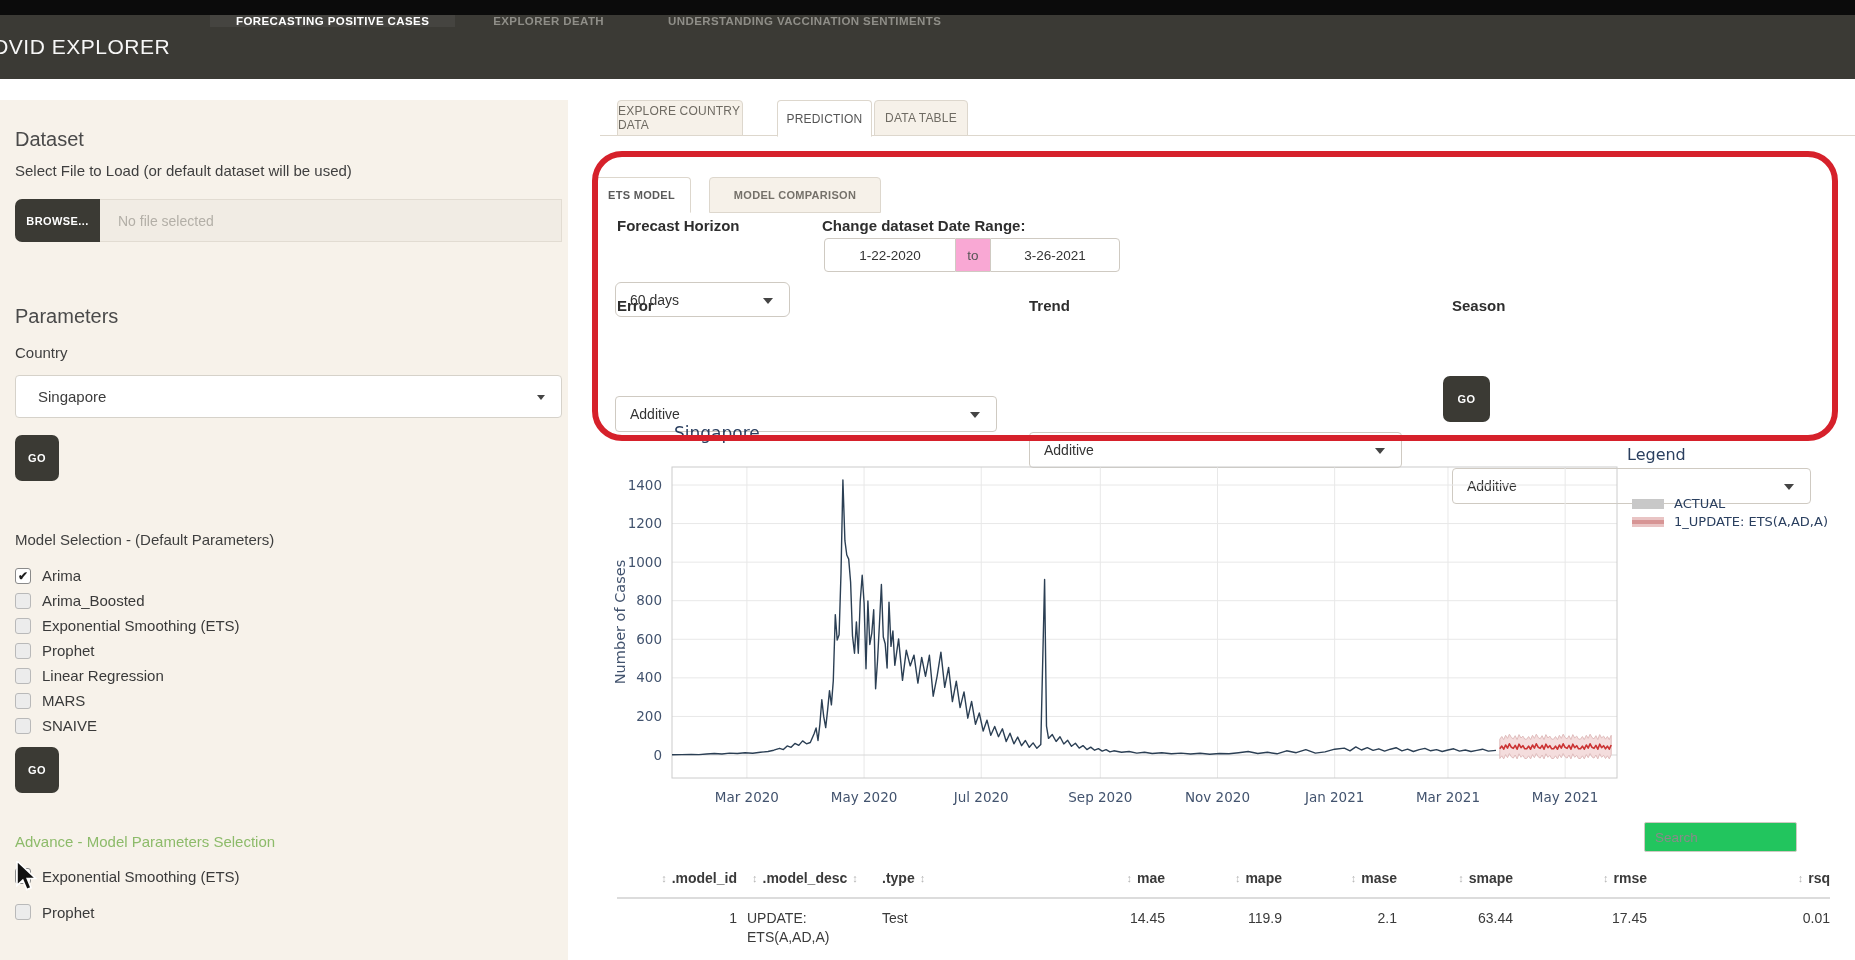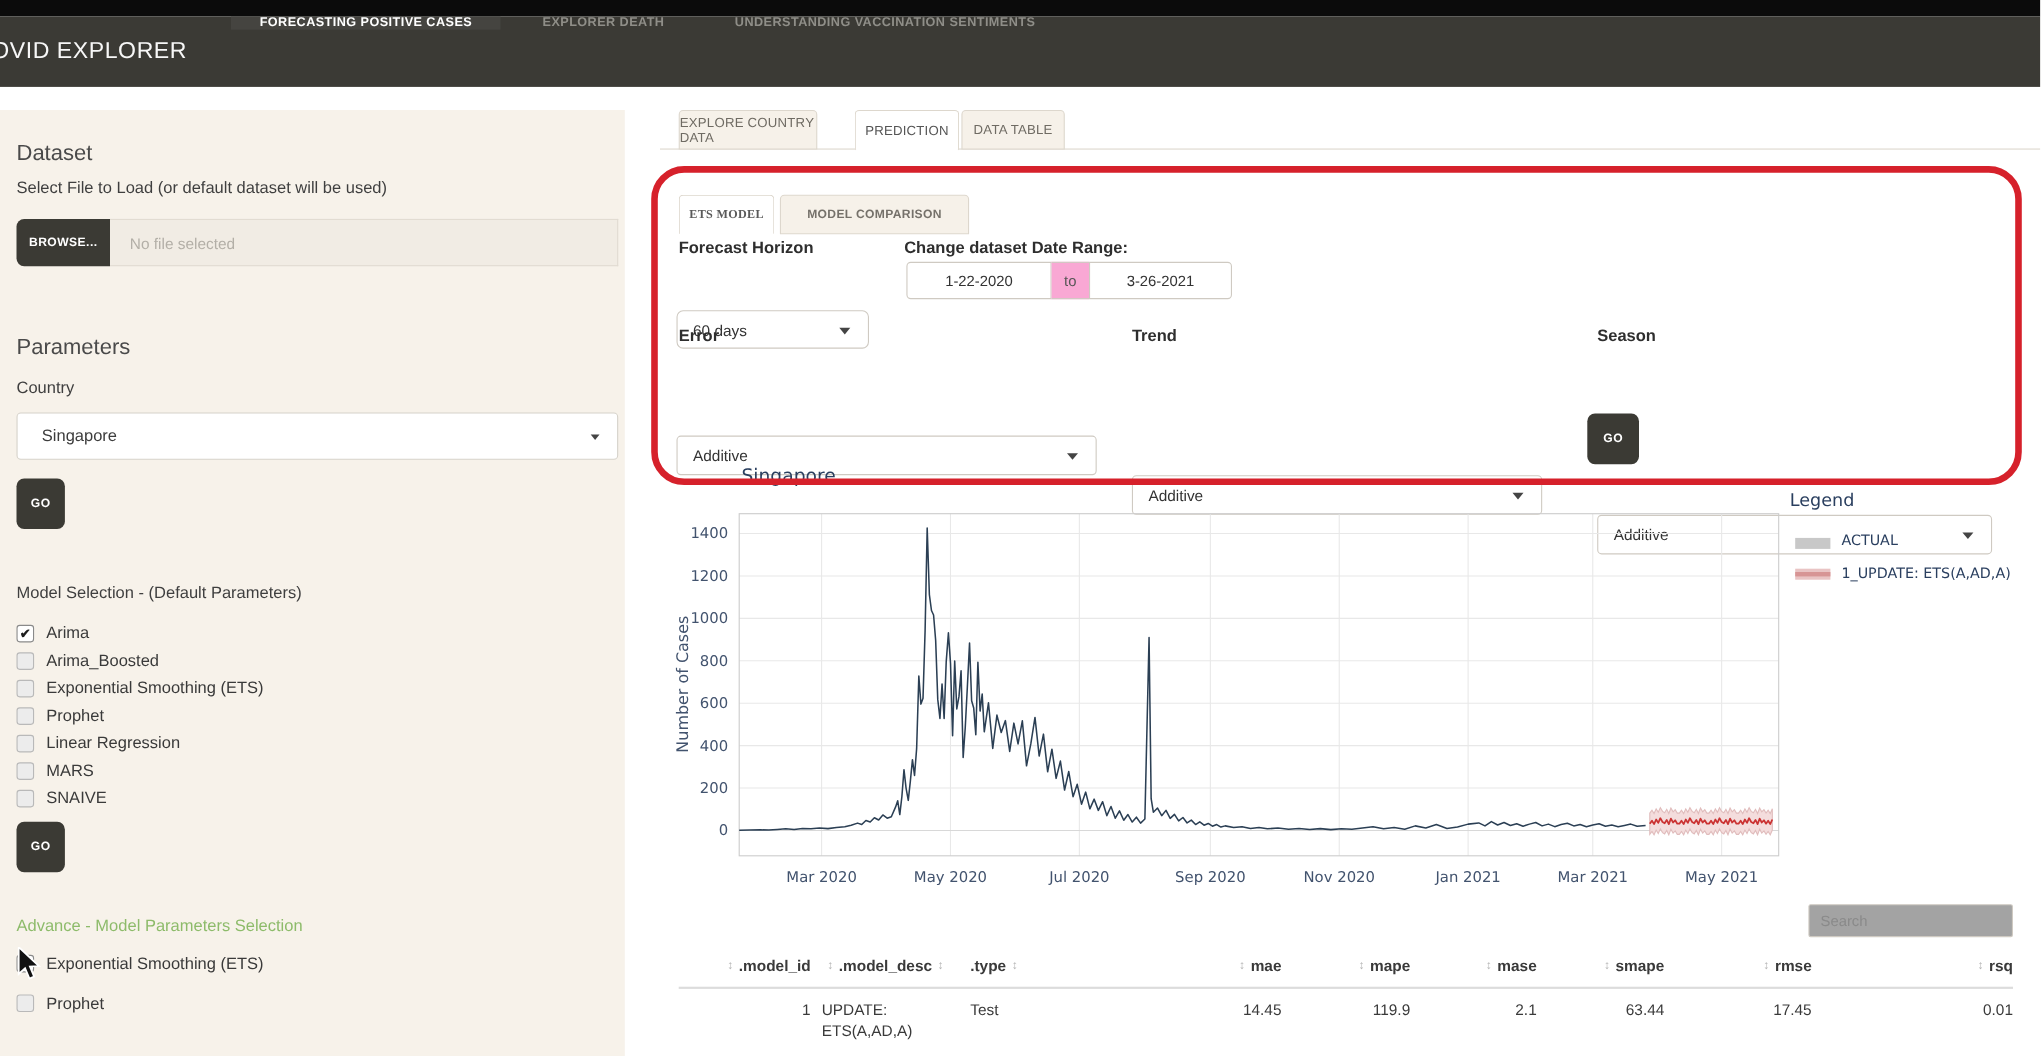--- a/index.html
+++ b/index.html
@@ -59,21 +59,21 @@
 
   
   #chart-title { left:674px; top:423px; font-size:17px; color:#2a3f5f; font-family:"DejaVu Sans", sans-serif; z-index:2; }
   #chart-svg { left:610px; top:461px; z-index:1; }
   #legend-title { left:1627px; top:445px; font-size:16px; color:#2a3f5f; font-family:"DejaVu Sans", sans-serif; }
   .legend-entry { position:absolute; left:1632px; display:flex; align-items:center; cursor:pointer; }
   .legend-swatch { width:32px; height:10px; margin-right:10px; position:relative; }
   .legend-label { font-size:13px; color:#2a3f5f; font-family:"DejaVu Sans", sans-serif; white-space:nowrap; }
 
   
-  #search-box { left:1644px; top:822px; width:186px; height:30px; border:1px solid #cfcac2; border-radius:2px; background:#a3a3a3;
+  #search-box { left:1644px; top:822px; width:153px; height:30px; border:1px solid #cfcac2; border-radius:2px; background:#22c55e;
     font-size:13.5px; color:#333; padding:0 10px; font-family:"Liberation Sans", sans-serif; }
   #search-box::placeholder { color:#8a8a8a; }
   .tbl-grid { display:grid; grid-template-columns:120px 135px 128px 165px 117px 115px 116px 134px 183px; }
   #tbl-head { left:617px; top:862px; width:1213px; }
   .th { font-size:14px; font-weight:bold; color:#3a3a3a; padding:8px 0 10px 0; display:flex; align-items:center; cursor:pointer; }
   .th.right { justify-content:flex-end; }
   .sort-icon { color:#b5b5b5; font-size:11px; font-weight:normal; margin:0 5px; }
   #tbl-divider { left:617px; top:897px; width:1213px; height:2px; background:#dcdcdc; }
   #tbl-body { left:617px; top:899px; width:1213px; }
   .td { font-size:14px; color:#3a3a3a; padding:10px 0; line-height:19px; }
@@ -165,21 +165,21 @@
   <div class="abs" id="main-tabline"></div>
   <div>
       <div class="tab" style="left: 617px; width: 126px;">EXPLORE COUNTRY DATA</div>
       <div class="tab active" style="left: 777px; width: 95px;">PREDICTION</div>
       <div class="tab" style="left: 874px; width: 94px;">DATA TABLE</div>
     </div>
 
   <div class="abs" id="red-box"></div>
 
   <div>
-      <div class="subtab active" style="left: 617px; width: 87px; font-family: Liberation Serif, serif;">ETS MODEL</div>
+      <div class="subtab active" style="left: 592px; width: 99px;">ETS MODEL</div>
       <div class="subtab" style="left: 709px; width: 172px;">MODEL COMPARISON</div>
     </div>
   <div class="abs panel-label" style="left:617px; top:217px;">Forecast Horizon</div>
   <div class="abs dd" style="left:615px; top:239px; width:175px; height:35px; border-radius:6px;">
     <span>60 days</span>
     <span class="caret"></span>
   </div>
   <div class="abs panel-label" style="left:822px; top:217px;">Change dataset Date Range:</div>
   <div class="abs date-cell" id="date-from" style="left:824px; top:238px; width:132px; height:34px;">1-22-2020</div>
   <div class="abs date-cell" id="date-to" style="left:956px; top:238px; width:34px; height:34px;">to</div>
@@ -238,21 +238,21 @@
       <text x="-10" y="22.5" text-anchor="end" font-size="13.5" fill="#42536e" font-family="DejaVu Sans, sans-serif">1400</text>
       <rect x="0" y="0" width="945" height="311" fill="none" stroke="#cccccc" stroke-width="1"></rect>
       <text x="-47" y="155" text-anchor="middle" font-size="14.5" fill="#42536e" font-family="DejaVu Sans, sans-serif" transform="rotate(-90 -47 155)">Number of Cases</text>
       <polygon points="827.8,272.2 829.8,269.5 831.7,272.6 833.6,268.3 835.5,271.4 837.4,267.2 839.4,270.6 841.3,271.8 843.2,268.7 845.1,272.6 847.0,267.6 849.0,271.0 850.9,269.1 852.8,272.2 854.7,272.2 856.6,269.5 858.6,272.6 860.5,268.3 862.4,271.4 864.3,267.2 866.3,270.6 868.2,271.8 870.1,268.7 872.0,272.6 873.9,267.6 875.9,271.0 877.8,269.1 879.7,272.2 881.6,272.2 883.5,269.5 885.5,272.6 887.4,268.3 889.3,271.4 891.2,267.2 893.1,270.6 895.1,271.8 897.0,268.7 898.9,272.6 900.8,267.6 902.7,271.0 904.7,269.1 906.6,272.2 908.5,272.2 910.4,269.5 912.3,272.6 914.3,268.3 916.2,271.4 918.1,267.2 920.0,270.6 922.0,271.8 923.9,268.7 925.8,272.6 927.7,267.6 929.6,271.0 931.6,269.1 933.5,272.2 935.4,269.5 937.3,272.6 939.2,268.3 939.2,287.6 937.3,291.9 935.4,288.8 933.5,291.5 931.6,288.4 929.6,290.3 927.7,286.8 925.8,291.9 923.9,288.0 922.0,291.1 920.0,289.9 918.1,286.5 916.2,290.7 914.3,287.6 912.3,291.9 910.4,288.8 908.5,291.5 906.6,291.5 904.7,288.4 902.7,290.3 900.8,286.8 898.9,291.9 897.0,288.0 895.1,291.1 893.1,289.9 891.2,286.5 889.3,290.7 887.4,287.6 885.5,291.9 883.5,288.8 881.6,291.5 879.7,291.5 877.8,288.4 875.9,290.3 873.9,286.8 872.0,291.9 870.1,288.0 868.2,291.1 866.3,289.9 864.3,286.5 862.4,290.7 860.5,287.6 858.6,291.9 856.6,288.8 854.7,291.5 852.8,291.5 850.9,288.4 849.0,290.3 847.0,286.8 845.1,291.9 843.2,288.0 841.3,291.1 839.4,289.9 837.4,286.5 835.5,290.7 833.6,287.6 831.7,291.9 829.8,288.8 827.8,291.5" fill="#f4dddd" stroke="#e0bcbc" stroke-width="1"></polygon>
       <polyline points="0.0,287.8 9.6,287.6 19.2,287.4 26.9,287.6 34.6,287.0 42.3,286.5 49.9,287.0 57.6,286.1 65.3,286.5 73.0,285.7 80.7,286.3 88.4,285.3 96.0,284.5 101.8,283.2 107.6,281.3 111.4,282.6 115.2,278.9 119.1,280.3 122.9,276.4 126.8,278.4 130.6,273.9 134.5,276.8 138.3,275.5 142.1,266.8 144.1,261.0 146.0,273.5 147.9,257.1 149.8,232.7 151.7,249.4 153.7,260.6 155.6,243.1 157.5,223.6 159.4,237.9 161.3,213.6 163.3,147.6 165.2,173.1 167.1,167.8 169.0,106.3 170.9,13.0 172.9,73.7 174.8,88.0 176.7,92.1 178.6,115.0 180.5,168.8 182.5,186.2 184.4,154.9 186.3,186.2 188.2,134.5 190.2,108.3 192.1,136.0 194.0,201.8 195.9,133.9 197.8,177.5 199.8,166.1 201.7,142.8 203.6,221.7 205.5,194.3 207.4,157.8 209.4,117.5 211.3,170.0 213.2,176.7 215.1,201.0 217.0,135.1 219.0,179.4 220.9,164.0 222.8,198.3 226.6,171.9 230.5,213.4 234.3,183.1 238.2,198.9 242.0,188.1 245.9,216.1 249.7,190.4 253.5,209.3 257.4,188.3 261.2,229.2 265.1,209.3 268.9,185.2 272.7,220.3 276.6,200.4 280.4,234.6 284.3,214.1 288.1,240.6 292.0,224.9 295.8,251.2 299.6,234.4 303.5,257.3 307.3,246.0 311.2,264.1 315.0,253.1 318.8,268.3 322.7,259.5 326.5,269.7 330.4,261.8 334.2,274.5 338.0,266.2 341.9,276.8 345.7,270.1 349.6,278.7 353.4,273.5 357.3,280.3 361.1,275.9 364.9,281.3 368.8,277.6 372.6,112.5 374.5,259.1 376.5,271.4 380.3,267.6 384.1,274.5 388.0,269.7 391.8,277.0 395.7,273.3 399.5,279.3 403.4,276.2 407.2,281.1 411.0,278.6 414.9,282.6 418.7,280.1 422.6,283.2 426.4,281.6 430.2,284.1 434.1,282.6 437.9,284.9 441.8,283.8 449.5,285.3 457.1,284.5 464.8,286.1 472.5,285.3 480.2,286.5 489.8,285.7 499.4,286.8 509.0,286.1 518.6,287.0 528.2,286.3 537.8,287.2 547.4,286.5 557.0,286.8 566.6,285.7 576.2,284.5 585.8,286.5 595.4,285.3 605.0,286.8 614.6,283.8 624.2,285.7 633.8,282.6 643.4,286.1 653.0,284.9 662.7,282.2 672.3,281.1 678.0,283.8 683.8,279.9 689.5,283.0 695.3,280.7 701.1,283.4 706.8,281.8 712.6,284.1 718.4,282.2 724.1,280.7 729.9,283.8 735.6,282.2 741.4,284.5 747.2,282.6 752.9,281.4 758.7,283.8 764.5,282.6 770.2,284.5 776.0,283.0 781.7,281.8 787.5,284.1 793.3,283.0 799.0,284.5 804.8,283.4 810.5,282.2 816.3,284.1 824.0,283.4" fill="none" stroke="#2b3f54" stroke-width="1.4" stroke-linejoin="round"></polyline>
       <polyline points="827.8,281.8 829.8,279.1 831.7,282.2 833.6,278.0 835.5,281.1 837.4,276.8 839.4,280.3 841.3,281.4 843.2,278.4 845.1,282.2 847.0,277.2 849.0,280.7 850.9,278.7 852.8,281.8 854.7,281.8 856.6,279.1 858.6,282.2 860.5,278.0 862.4,281.1 864.3,276.8 866.3,280.3 868.2,281.4 870.1,278.4 872.0,282.2 873.9,277.2 875.9,280.7 877.8,278.7 879.7,281.8 881.6,281.8 883.5,279.1 885.5,282.2 887.4,278.0 889.3,281.1 891.2,276.8 893.1,280.3 895.1,281.4 897.0,278.4 898.9,282.2 900.8,277.2 902.7,280.7 904.7,278.7 906.6,281.8 908.5,281.8 910.4,279.1 912.3,282.2 914.3,278.0 916.2,281.1 918.1,276.8 920.0,280.3 922.0,281.4 923.9,278.4 925.8,282.2 927.7,277.2 929.6,280.7 931.6,278.7 933.5,281.8 935.4,279.1 937.3,282.2 939.2,278.0" fill="none" stroke="#cb3333" stroke-width="1.6" stroke-linejoin="round"></polyline>
     </svg>
 
   <div class="abs" id="legend-title">Legend</div>
   <div>
-      <div class="abs legend-entry" style="top: 484px; align-items: flex-end;">
+      <div class="abs legend-entry" style="top: 496px;">
         <span class="legend-swatch" style="background: rgb(200, 200, 200);"></span>
         <span class="legend-label">ACTUAL</span>
       </div>
       <div class="abs legend-entry" style="top: 514px;">
         <span class="legend-swatch" style="background: rgb(233, 196, 196);">
           <span style="position: absolute; left: 0px; top: 3px; width: 100%; height: 4px; background: rgb(215, 149, 149);"></span>
         </span>
         <span class="legend-label">1_UPDATE: ETS(A,AD,A)</span>
       </div>
     </div>

